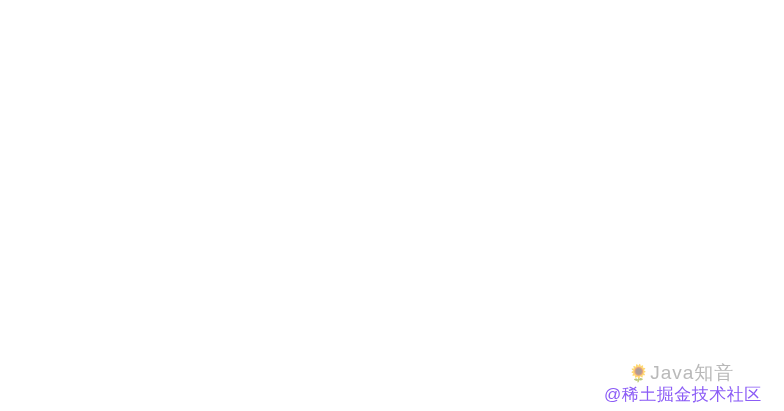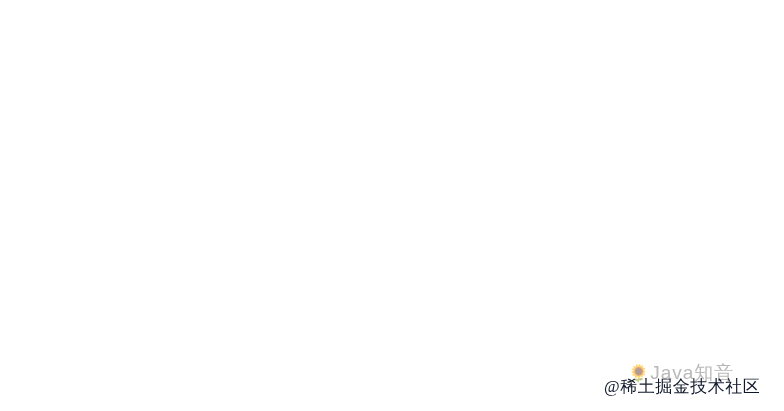--- a/index.html
+++ b/index.html
@@ -85,25 +85,26 @@
   .watermark-top {
     position: absolute;
     font-family: "Liberation Sans", "DejaVu Sans", sans-serif;
     font-size: 19px;
     color: #b9b9b9;
     white-space: nowrap;
     letter-spacing: 1px;
   }
   .watermark-bottom {
     position: absolute;
-    font-family: Liberation Serif, serif;
+    font-family: Liberation Sans, sans-serif;
     font-size: 17px;
-    color: #0f172a;
+    color: #8b5cf6;
     white-space: nowrap;
     letter-spacing: 0.5px;
+    margin-top: 8px;
   }
   .wm-emoji {
     font-size: 17px;
     opacity: 0.55;
   }
 </style>
 </head>
 <body>
 
 <div id="diagram-root">

